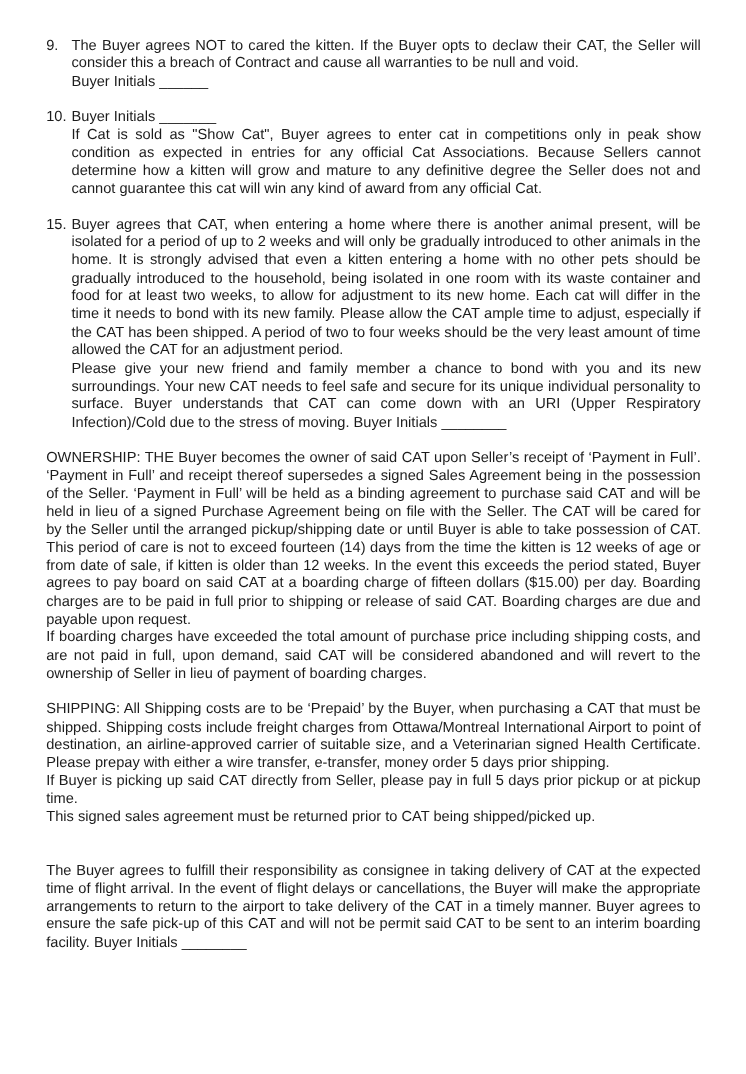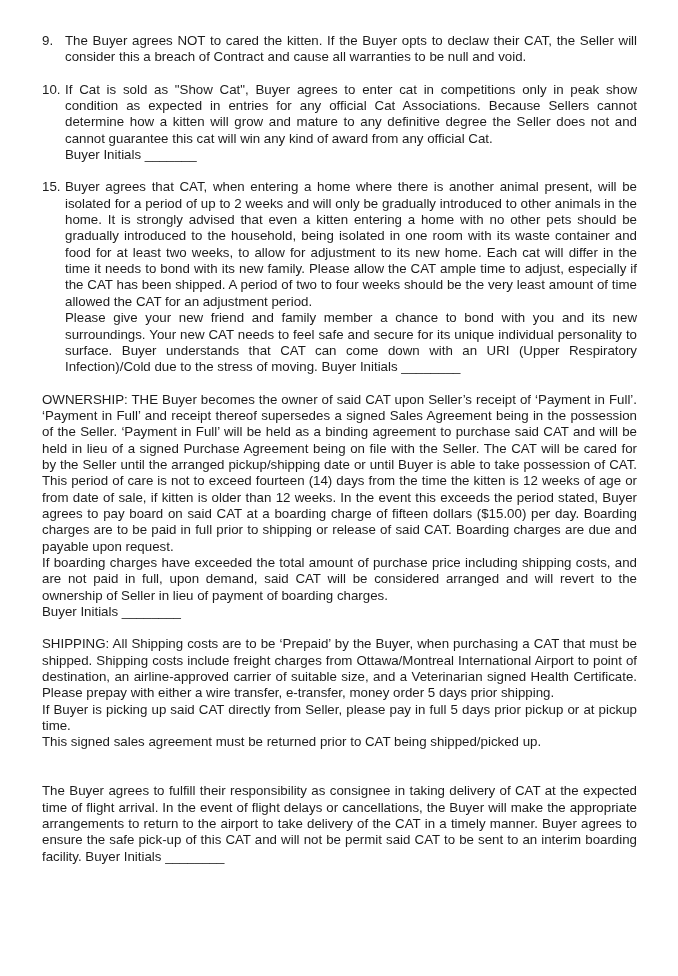--- a/index.html
+++ b/index.html
@@ -62,41 +62,41 @@
 </style>
 </head>
 <body>
 
 <div class="page">
   <ol class="clauses" id="clause-list">
       <li class="clause">
         <span class="num">9.</span>
         <div class="body">
           <p>The Buyer agrees NOT to cared the kitten. If the Buyer opts to declaw their CAT, the Seller will consider this a breach of Contract and cause all warranties to be null and void.</p>
+          <p>Buyer Initials ______</p>
         </div>
       </li>
       <li class="clause">
         <span class="num">10.</span>
         <div class="body">
+          <p>Buyer Initials _______</p>
           <p>If Cat is sold as "Show Cat", Buyer agrees to enter cat in competitions only in peak show condition as expected in entries for any official Cat Associations. Because Sellers cannot determine how a kitten will grow and mature to any definitive degree the Seller does not and cannot guarantee this cat will win any kind of award from any official Cat.</p>
-          <p>Buyer Initials _______</p>
         </div>
       </li>
       <li class="clause">
         <span class="num">15.</span>
         <div class="body">
           <p>Buyer agrees that CAT, when entering a home where there is another animal present, will be isolated for a period of up to 2 weeks and will only be gradually introduced to other animals in the home. It is strongly advised that even a kitten entering a home with no other pets should be gradually introduced to the household, being isolated in one room with its waste container and food for at least two weeks, to allow for adjustment to its new home. Each cat will differ in the time it needs to bond with its new family. Please allow the CAT ample time to adjust, especially if the CAT has been shipped. A period of two to four weeks should be the very least amount of time allowed the CAT for an adjustment period.</p>
           <p>Please give your new friend and family member a chance to bond with you and its new surroundings. Your new CAT needs to feel safe and secure for its unique individual personality to surface. Buyer understands that CAT can come down with an URI (Upper Respiratory Infection)/Cold due to the stress of moving. Buyer Initials ________</p>
         </div>
       </li>
       <li class="clause">
         <div class="body">
           <p>OWNERSHIP: THE Buyer becomes the owner of said CAT upon Seller’s receipt of ‘Payment in Full’. ‘Payment in Full’ and receipt thereof supersedes a signed Sales Agreement being in the possession of the Seller. ‘Payment in Full’ will be held as a binding agreement to purchase said CAT and will be held in lieu of a signed Purchase Agreement being on file with the Seller. The CAT will be cared for by the Seller until the arranged pickup/shipping date or until Buyer is able to take possession of CAT. This period of care is not to exceed fourteen (14) days from the time the kitten is 12 weeks of age or from date of sale, if kitten is older than 12 weeks. In the event this exceeds the period stated, Buyer agrees to pay board on said CAT at a boarding charge of fifteen dollars ($15.00) per day. Boarding charges are to be paid in full prior to shipping or release of said CAT. Boarding charges are due and payable upon request.</p>
-          <p>If boarding charges have exceeded the total amount of purchase price including shipping costs, and are not paid in full, upon demand, said CAT will be considered arranged and will revert to the ownership of Seller in lieu of payment of boarding charges.</p>
-          <p>Buyer Initials ________</p>
+          <p>If boarding charges have exceeded the total amount of purchase price including shipping costs, and are not paid in full, upon demand, said CAT will be considered abandoned and will revert to the ownership of Seller in lieu of payment of boarding charges.</p>
         </div>
       </li>
       <li class="clause">
         <div class="body">
           <p>SHIPPING: All Shipping costs are to be ‘Prepaid’ by the Buyer, when purchasing a CAT that must be shipped. Shipping costs include freight charges from Ottawa/Montreal International Airport to point of destination, an airline-approved carrier of suitable size, and a Veterinarian signed Health Certificate. Please prepay with either a wire transfer, e-transfer, money order 5 days prior shipping.</p>
           <p>If Buyer is picking up said CAT directly from Seller, please pay in full 5 days prior pickup or at pickup time.</p>
           <p>This signed sales agreement must be returned prior to CAT being shipped/picked up.</p>
           <p class="spacer"></p>
           <p class="spacer"></p>
           <p>The Buyer agrees to fulfill their responsibility as consignee in taking delivery of CAT at the expected time of flight arrival. In the event of flight delays or cancellations, the Buyer will make the appropriate arrangements to return to the airport to take delivery of the CAT in a timely manner. Buyer agrees to ensure the safe pick-up of this CAT and will not be permit said CAT to be sent to an interim boarding facility. Buyer Initials ________</p>

